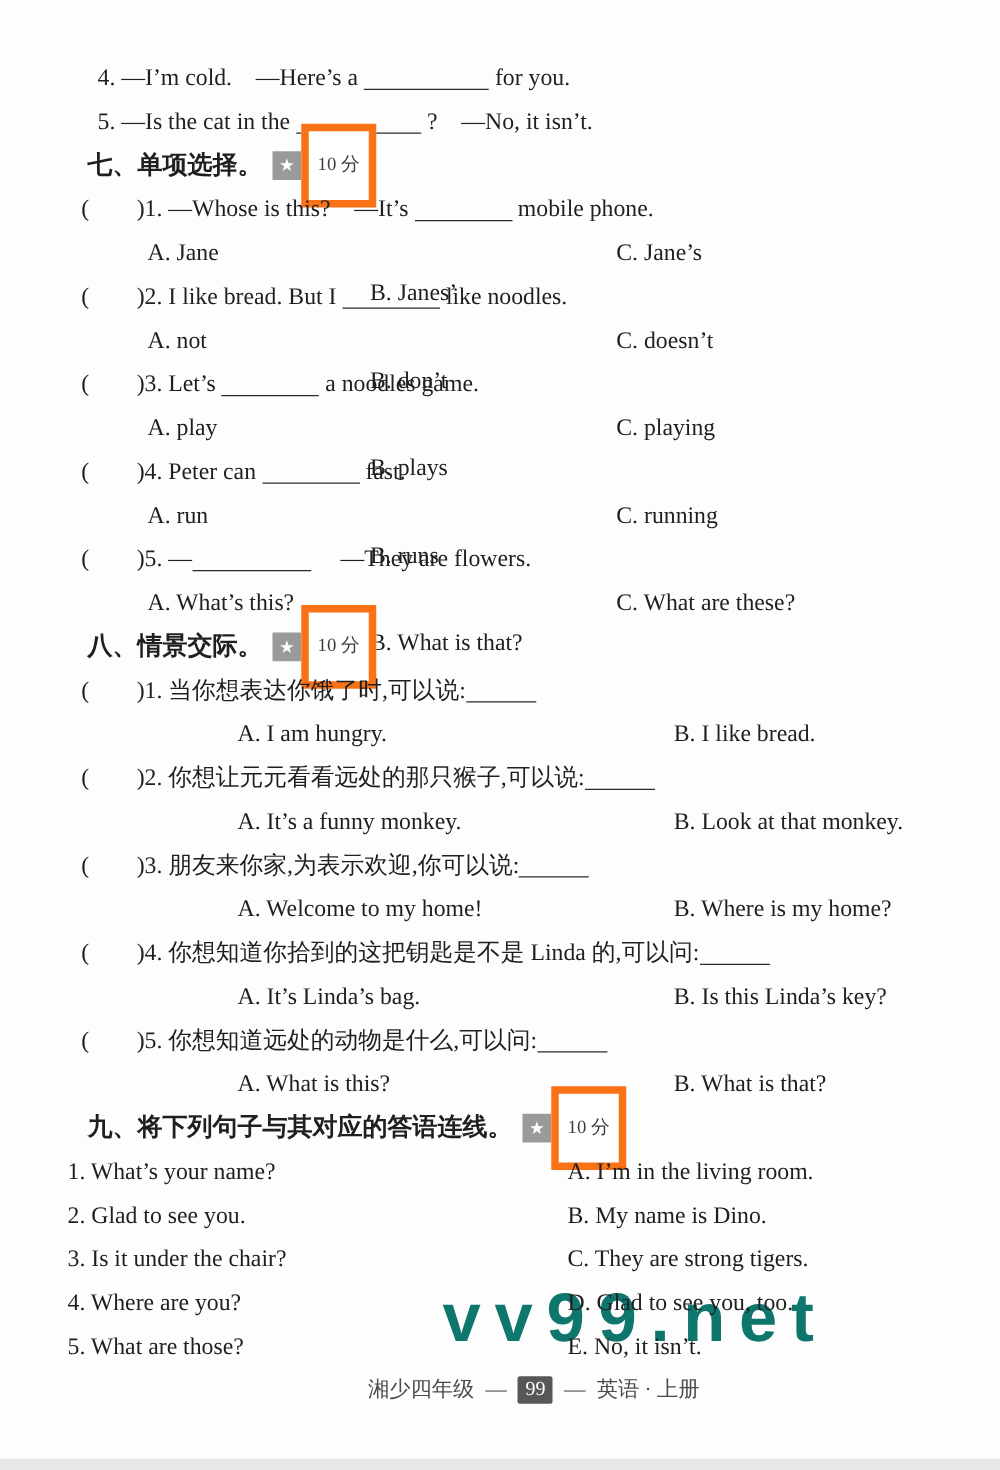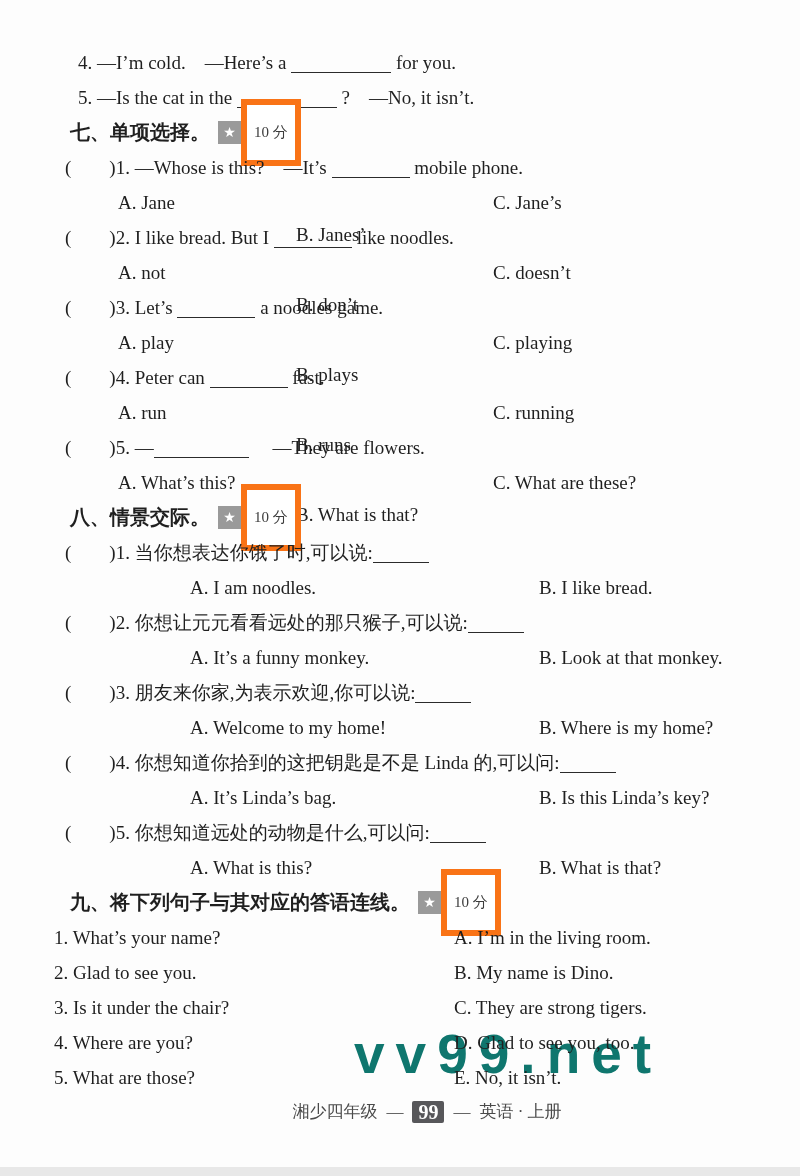--- a/index.html
+++ b/index.html
@@ -40,21 +40,21 @@
   .opts2 .o1{width:309px;}.opts2 .o2{flex:1;margin-left:40px;}
   .match{padding-left:54px;display:flex;}
   .match .ml{width:400px;}.match .mr{flex:1;}
   .footer{
     position:absolute;top:1100px;left:0;width:800px;z-index:1;
     display:flex;justify-content:center;align-items:center;gap:9px;
     transform:translateX(27px);font-size:17px;color:#4a4a4a;
   }
   .page-num{
     background:#57575a;color:#fff;padding:0 6px;height:22px;line-height:22px;
-    font-size:20px;font-weight:700;border-radius:2px;
+    font-size:16px;font-weight:400;border-radius:2px;
   }
   .bottom-strip{position:absolute;bottom:0;left:0;width:800px;height:9px;background:#e8e8e8;z-index:2;}
 </style>
 </head>
 <body>
 
 <div class="page">
   <div class="watermark">vv99.net</div>
 
   <div class="content">
@@ -124,21 +124,21 @@
       <span class="score-badge">
         <span class="star-box">★</span>
         <span class="score-text">10 分</span>
       </span>
     </div>
 
     <div class="line q-line">
       <span class="t">(        )1. </span><span class="t">当你想表达你饿了时,可以说:</span><span class="blank w56"></span>
     </div>
     <div class="line opts2">
-      <span class="t o1">A. I am noodles.</span>
+      <span class="t o1">A. I am hungry.</span>
       <span class="t o2">B. I like bread.</span>
     </div>
 
     <div class="line q-line">
       <span class="t">(        )2. </span><span class="t">你想让元元看看远处的那只猴子,可以说:</span><span class="blank w56"></span>
     </div>
     <div class="line opts2">
       <span class="t o1">A. It’s a funny monkey.</span>
       <span class="t o2">B. Look at that monkey.</span>
     </div>

